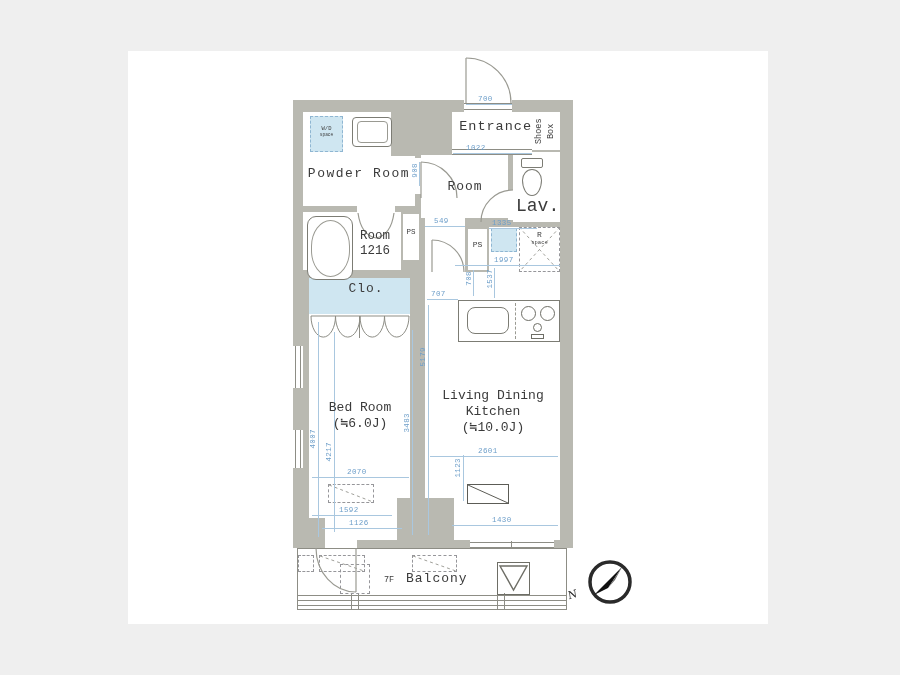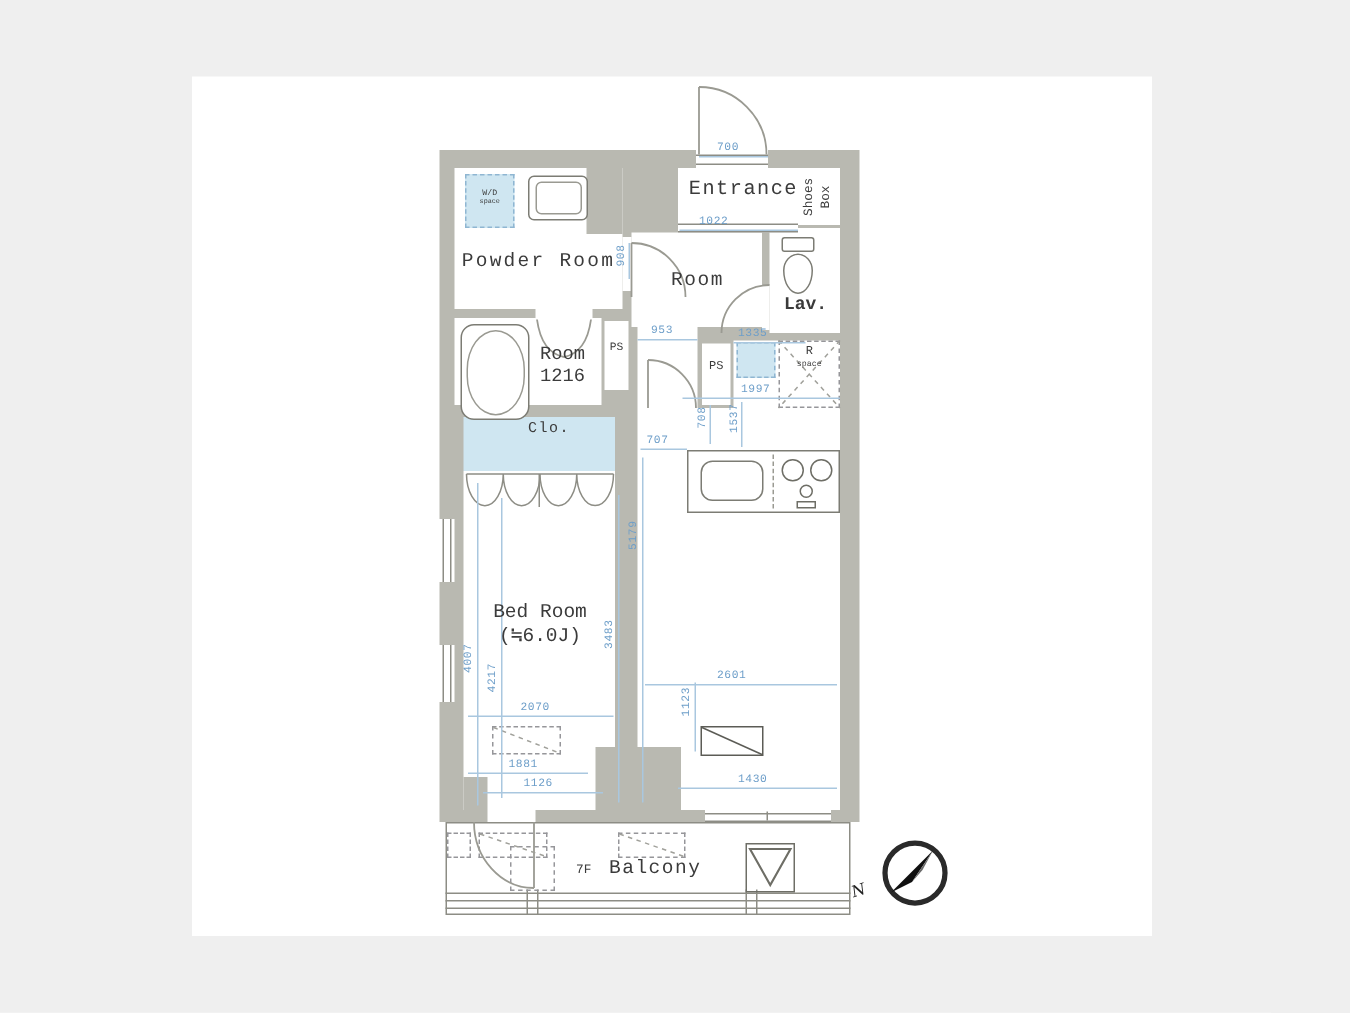--- a/index.html
+++ b/index.html
@@ -136,21 +136,21 @@
   </svg>
 
   <div id="dims-layer" class="abs" style="left:0;top:0;width:900px;height:675px;pointer-events:none;">
       <div class="dimline h" style="left: 466px; top: 104px; width: 46px;"></div>
       <span class="dim" style="left: 478px; top: 96px;">700</span>
       <div class="dimline h" style="left: 453px; top: 153px; width: 79px;"></div>
       <span class="dim" style="left: 466px; top: 145px;">1022</span>
       <div class="dimline v" style="left: 419px; top: 162px; height: 24px;"></div>
       <span class="dim dim-v" style="left: 412px; top: 163px;">908</span>
       <div class="dimline h" style="left: 425px; top: 226px; width: 40px;"></div>
-      <span class="dim" style="left: 434px; top: 218px;">953</span>
+      <span class="dim" style="left: 434px; top: 218px;">549</span>
       <div class="dimline h" style="left: 489px; top: 228px; width: 48px;"></div>
       <span class="dim" style="left: 492px; top: 220px;">1335</span>
       <div class="dimline h" style="left: 455px; top: 265px; width: 105px;"></div>
       <span class="dim" style="left: 494px; top: 257px;">1997</span>
       <div class="dimline v" style="left: 473px; top: 270px; height: 26px;"></div>
       <span class="dim dim-v" style="left: 466px; top: 271px;">708</span>
       <div class="dimline v" style="left: 494px; top: 268px; height: 30px;"></div>
       <span class="dim dim-v" style="left: 487px; top: 269px;">1537</span>
       <div class="dimline h" style="left: 427px; top: 299px; width: 31px;"></div>
       <span class="dim" style="left: 431px; top: 291px;">707</span>
@@ -162,50 +162,55 @@
       <span class="dim dim-v" style="left: 310px; top: 429px;">4007</span>
       <div class="dimline v" style="left: 334px; top: 332px; height: 200px;"></div>
       <span class="dim dim-v" style="left: 326px; top: 442px;">4217</span>
       <div class="dimline h" style="left: 312px; top: 477px; width: 97px;"></div>
       <span class="dim" style="left: 347px; top: 469px; text-align: right;">2070</span>
       <div class="dimline h" style="left: 430px; top: 456px; width: 128px;"></div>
       <span class="dim" style="left: 478px; top: 448px;">2601</span>
       <div class="dimline v" style="left: 463px; top: 455px; height: 46px;"></div>
       <span class="dim dim-v" style="left: 455px; top: 458px;">1123</span>
       <div class="dimline h" style="left: 312px; top: 515px; width: 80px;"></div>
-      <span class="dim" style="left: 339px; top: 507px;">1881</span>
+      <span class="dim" style="left: 339px; top: 507px;">1592</span>
       <div class="dimline h" style="left: 322px; top: 528px; width: 80px;"></div>
       <span class="dim" style="left: 349px; top: 520px;">1126</span>
       <div class="dimline h" style="left: 452px; top: 525px; width: 106px;"></div>
       <span class="dim" style="left: 492px; top: 517px;">1430</span>
     </div>
 
   <div class="label lbl-layer" style="left:303px;top:166px;width:112px;font-size:13px;letter-spacing:1.5px;">Powder Room</div>
   <div class="label lbl-layer" style="left:452px;top:119px;width:80px;font-size:13.5px;letter-spacing:1px;text-align:right;">Entrance</div>
   <div class="label lbl-layer vtext" style="left:534px;top:111px;height:40px;font-size:8.5px;line-height:1.4;"><span>Shoes</span><br><span>Box</span></div>
   <div class="label lbl-layer" style="left:437px;top:179px;width:56px;font-size:13px;letter-spacing:1px;">Room</div>
-  <div class="label lbl-layer" style="left:516px;top:196px;width:42px;font-size:12px;font-weight:bold;">Lav.</div>
+  <div class="label lbl-layer" style="left:516px;top:196px;width:42px;font-size:18px;">Lav.</div>
   <div class="label lbl-layer" style="left:351px;top:229px;width:48px;font-size:12.5px;">
       <span style="display:block;">Room</span>
       <span style="display:block;">1216</span>
     </div>
   <div class="label lbl-layer" style="left:403px;top:228px;width:16px;font-size:7.5px;">PS</div>
   <div class="label lbl-layer" style="left:468px;top:240px;width:19px;font-size:8px;">PS</div>
   <div class="label lbl-layer" style="left:519px;top:231px;width:41px;font-size:8px;line-height:1.1;">
       <span style="display:block;">R</span>
       <span style="display:block;font-size:5.5px;">space</span>
     </div>
   <div class="label lbl-layer" style="left:310px;top:125px;width:33px;font-size:5.5px;line-height:1.3;">
       <span style="display:block;">W/D</span>
       <span style="display:block;font-size:4.5px;">space</span>
     </div>
-  <div class="label lbl-layer" style="left:309px;top:281px;width:114px;font-size:10px;letter-spacing:1px;">Clo.</div>
+  <div class="label lbl-layer" style="left:309px;top:281px;width:114px;font-size:13px;letter-spacing:1px;">Clo.</div>
   <div class="label lbl-layer" style="left:316px;top:400px;width:88px;font-size:13px;">
       <span style="display:block;">Bed Room</span>
       <span style="display:block;">(≒6.0J)</span>
+    </div>
+  <div class="label lbl-layer" style="left:430px;top:388px;width:126px;font-size:13px;">
+      <span style="display:block;">Living Dining</span>
+      <span style="display:block;">Kitchen</span>
+      <span style="display:block;">(≒10.0J)</span>
     </div>
   <div class="label lbl-layer" style="left:406px;top:571px;font-size:13px;letter-spacing:1px;">Balcony</div>
   <div class="label lbl-layer" style="left:384px;top:575px;font-size:8.5px;">7F</div>
 
   <svg class="abs" style="left:582px;top:555px;z-index:60;" width="54" height="54" viewBox="0 0 54 54">
     <circle cx="28" cy="27" r="20" fill="none" stroke="#2a2a2a" stroke-width="3.5"></circle>
     <polygon points="40,12 12,40 26,33" fill="#101010"></polygon>
     <polygon points="40,12 26,33 33,25" fill="#6b6b6b"></polygon>
   </svg>
   <div class="label lbl-layer" style="left:568px;top:588px;font-size:10.5px;font-family:'DejaVu Serif',serif;font-style:italic;transform:rotate(-18deg);color:#222;">N</div>

